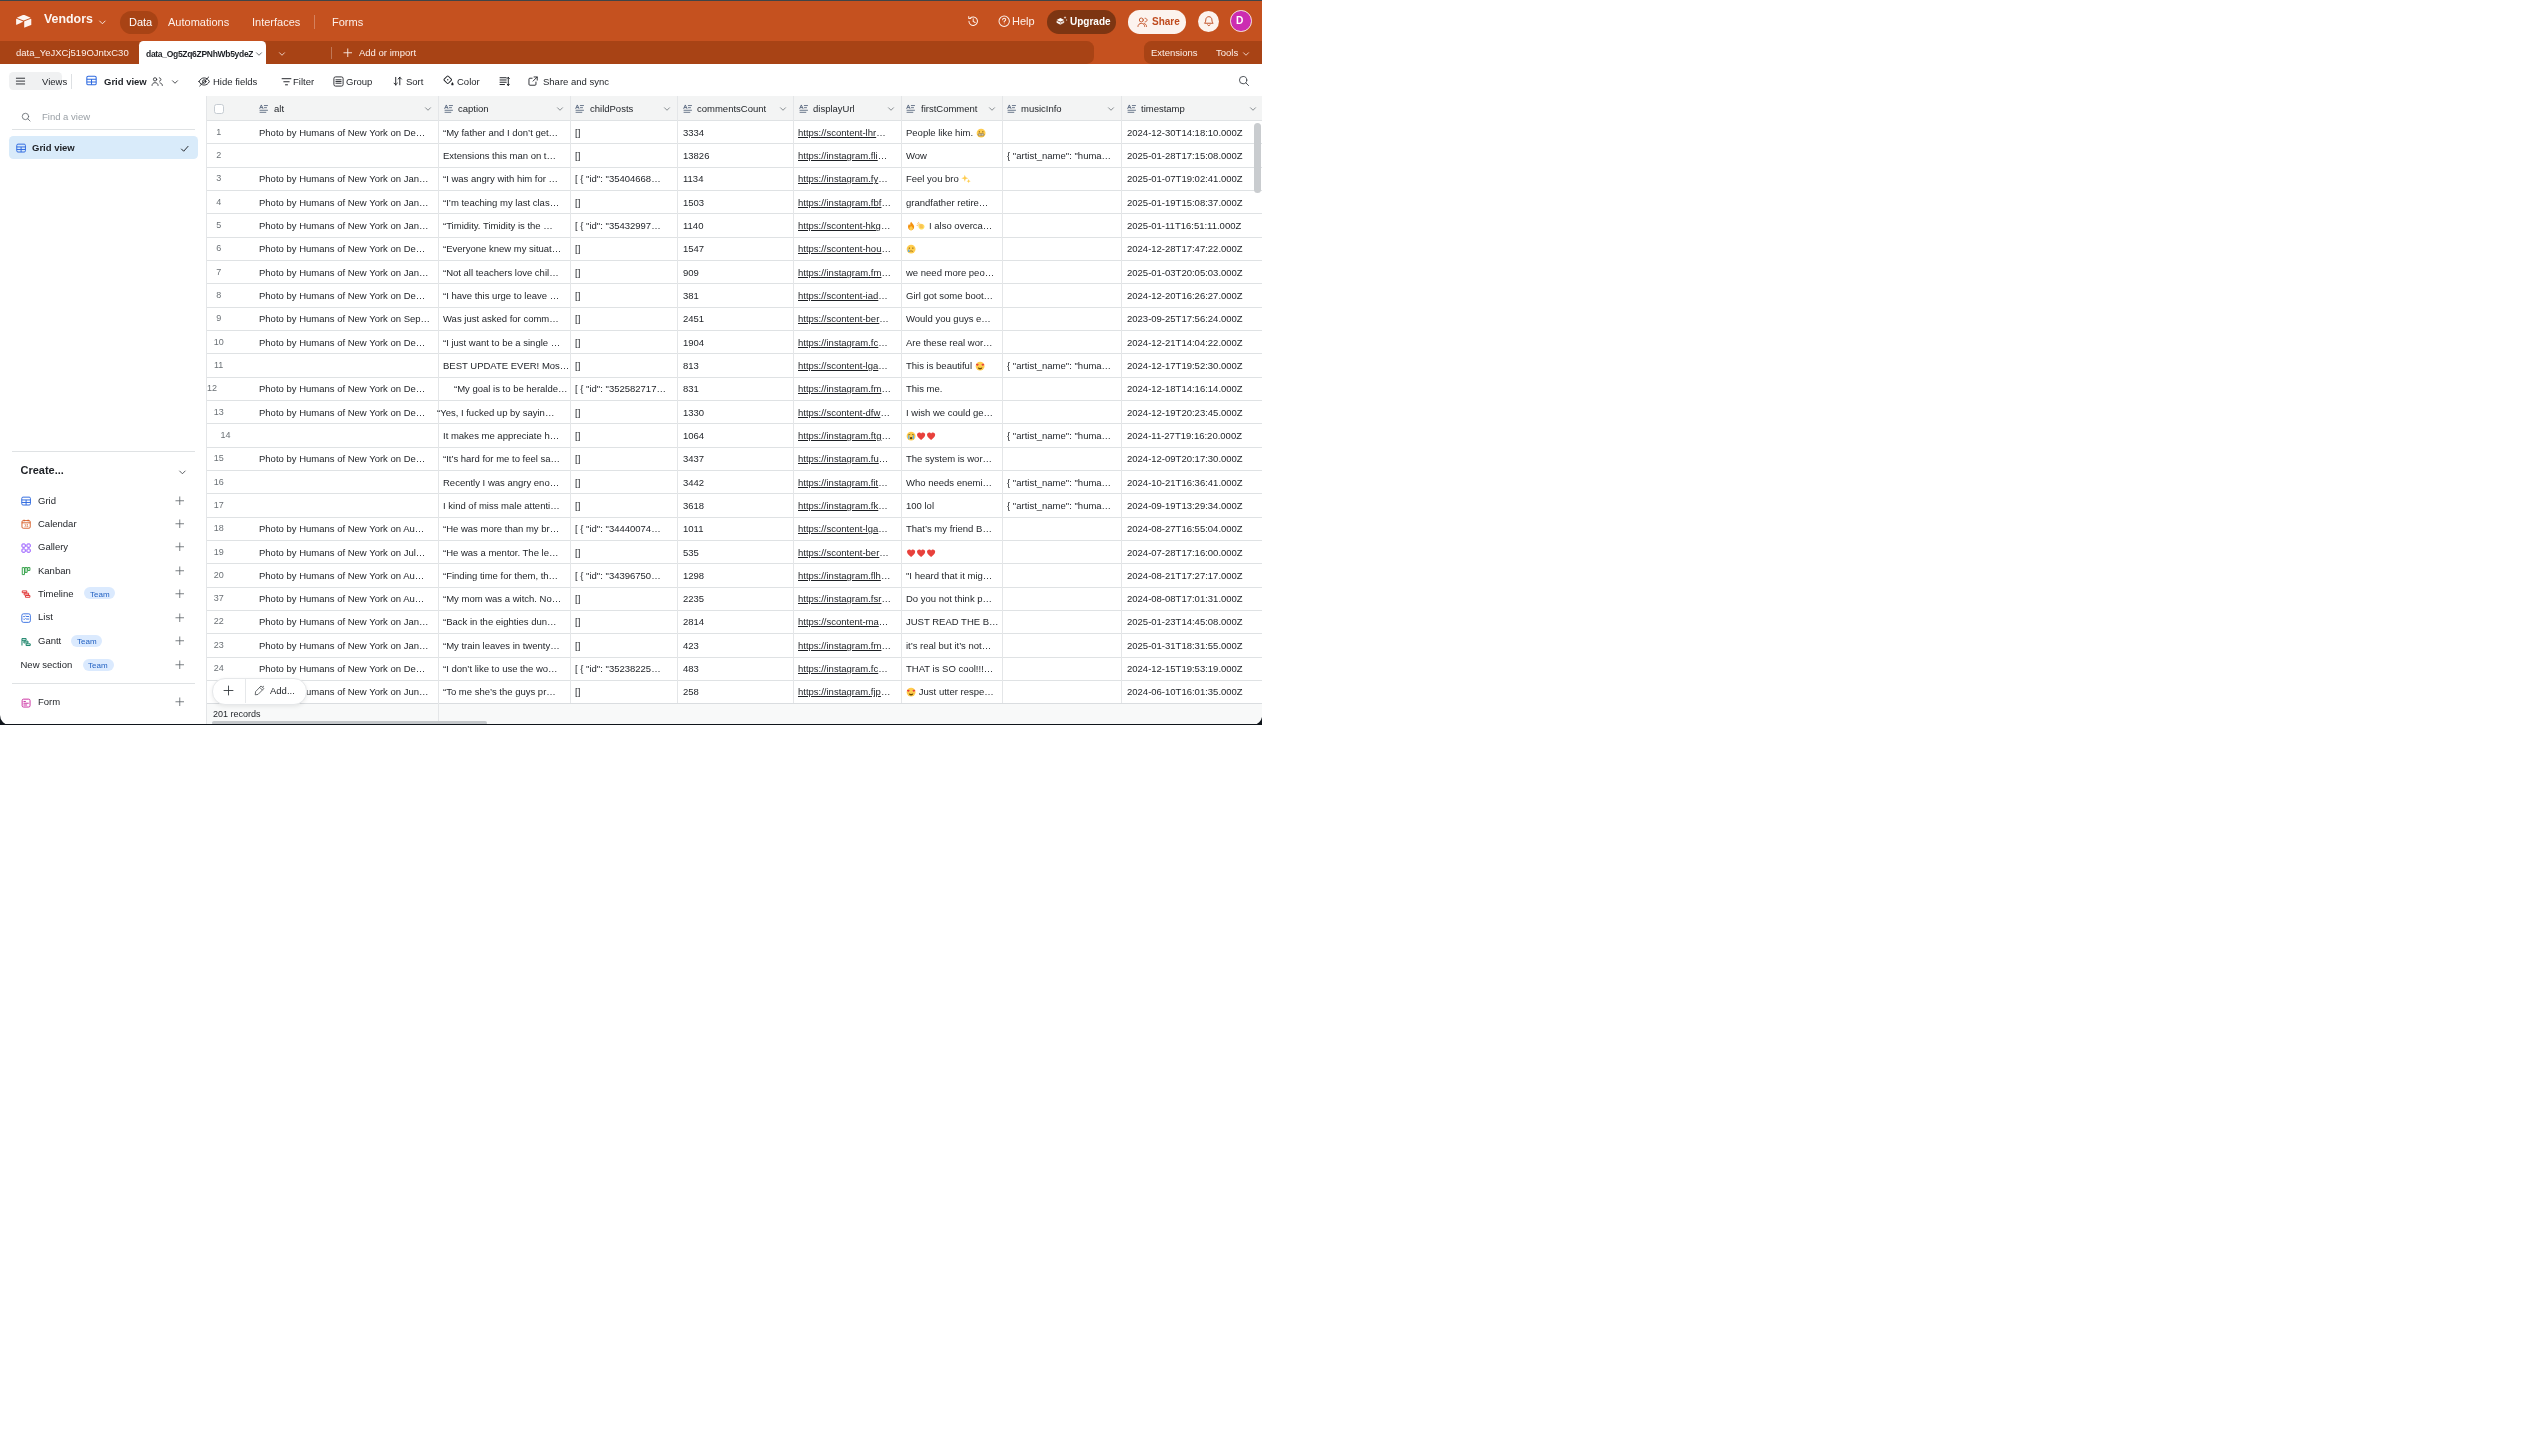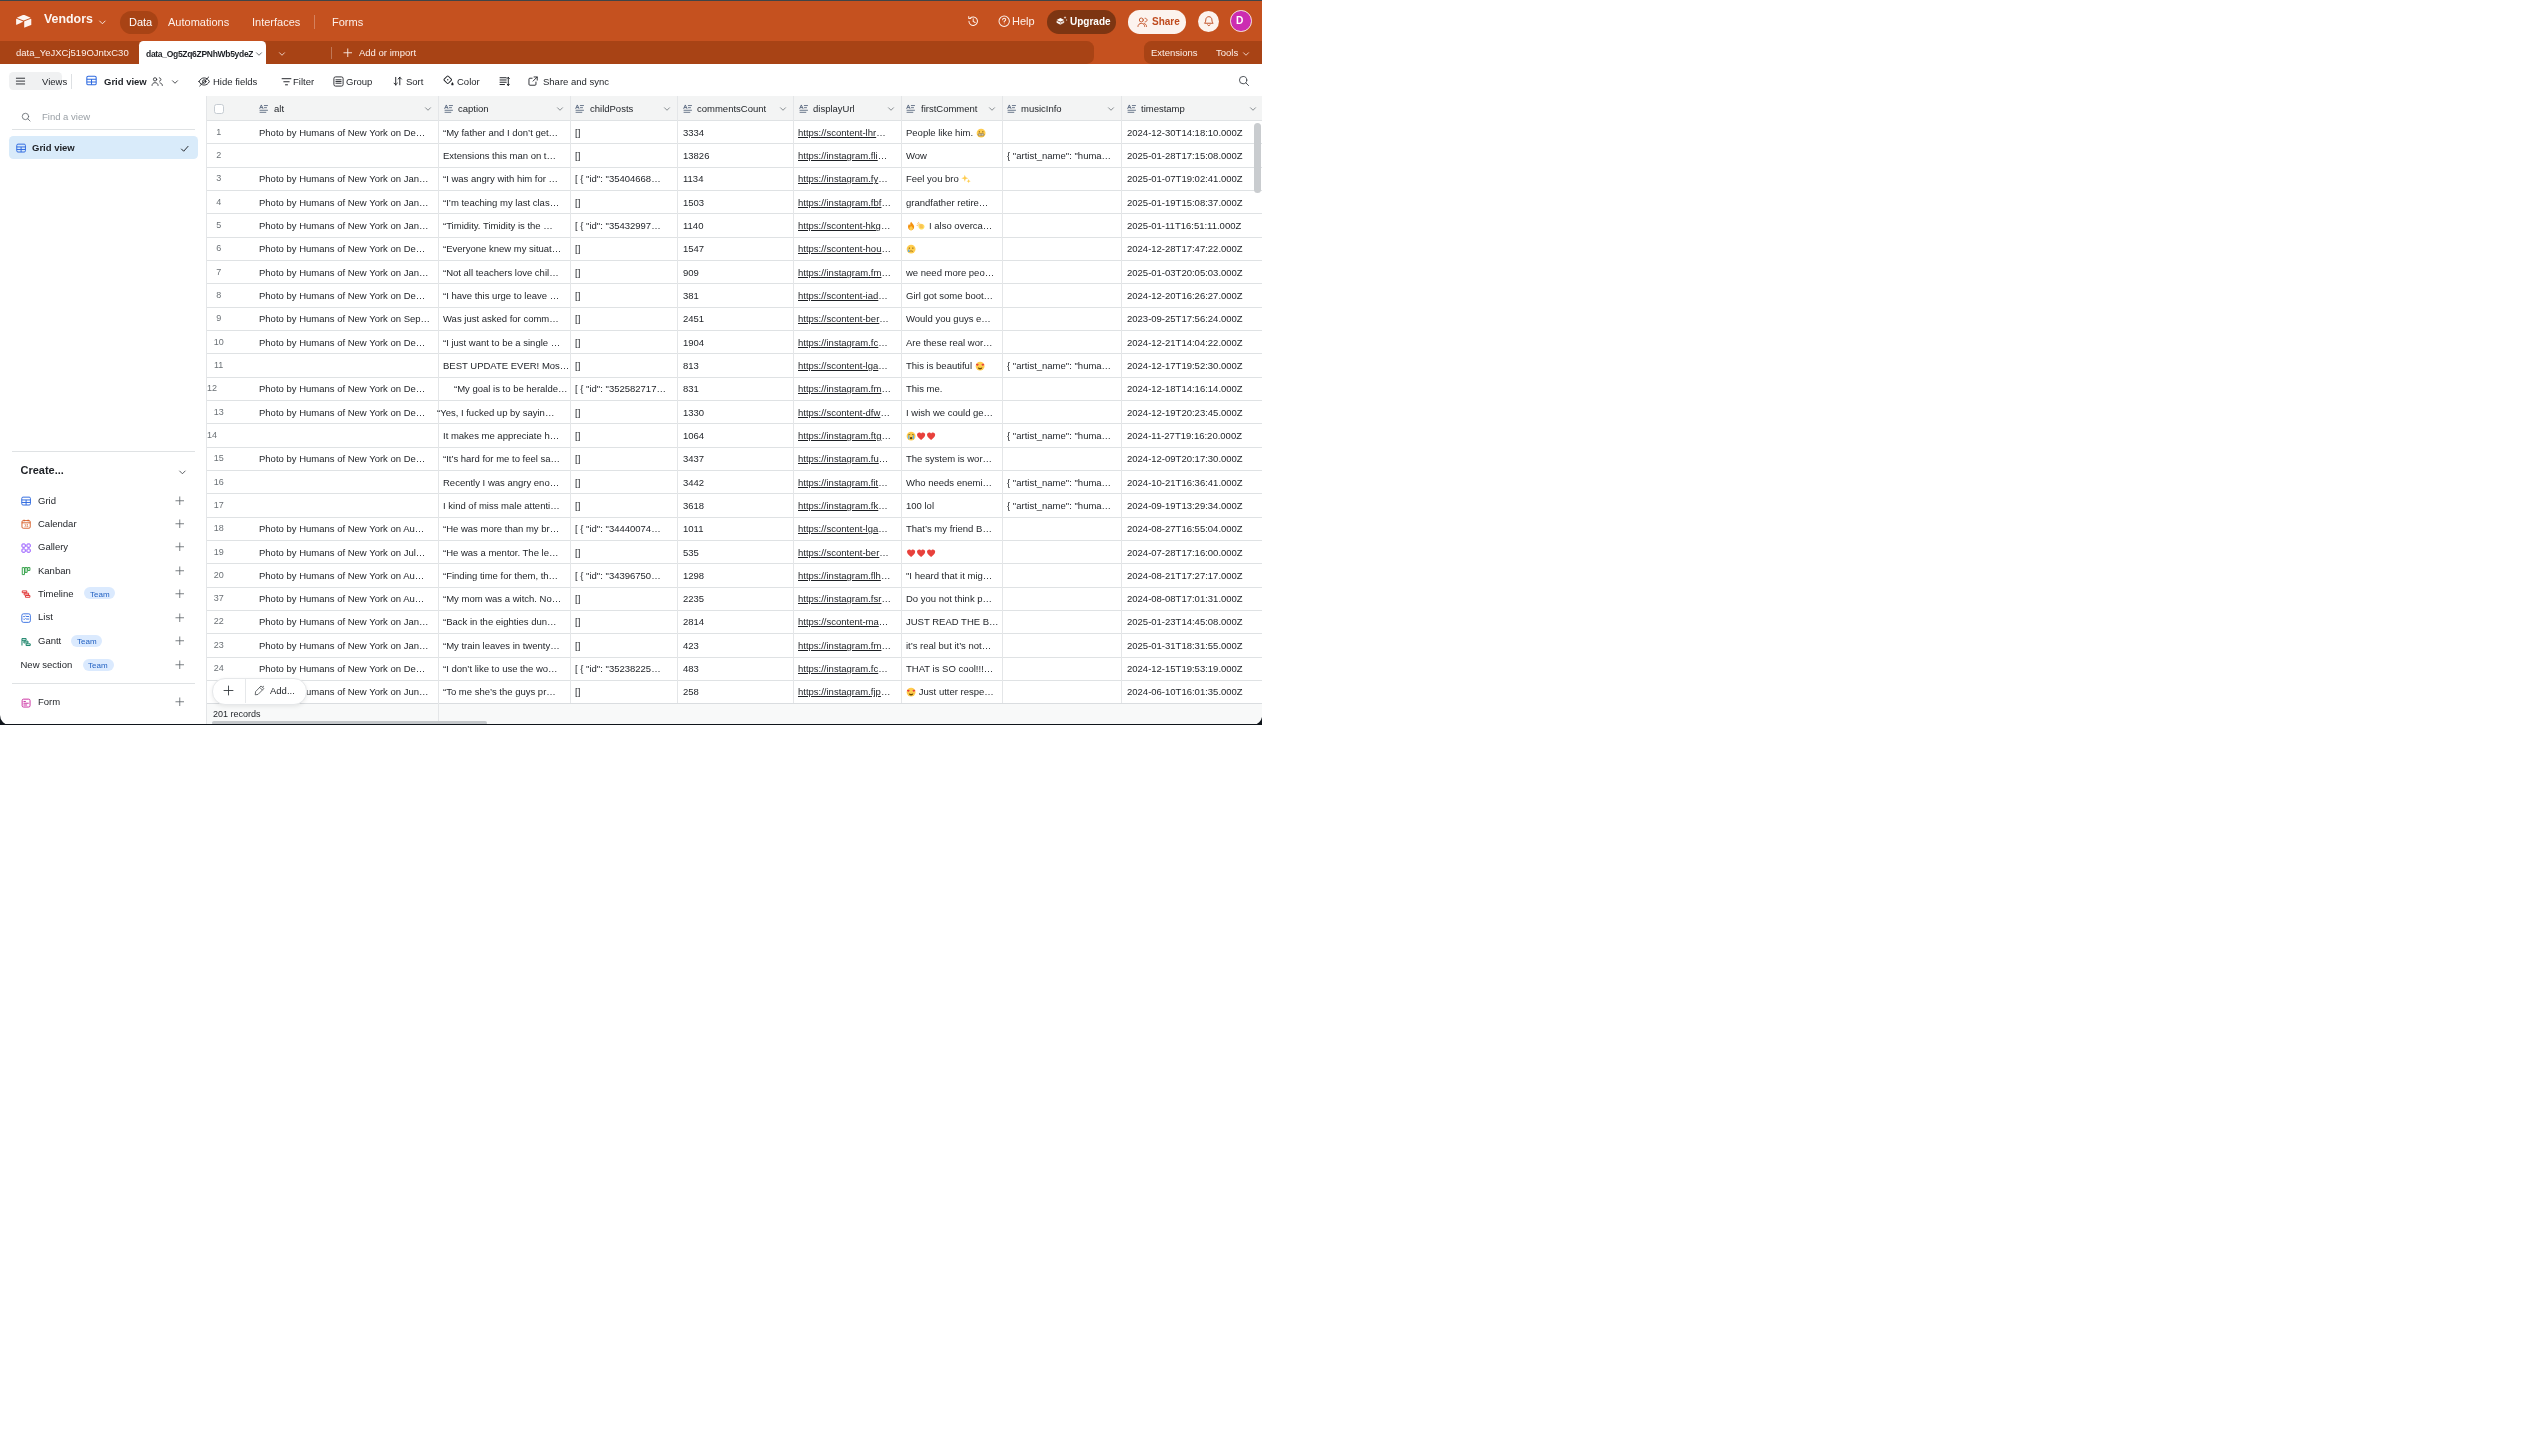--- a/index.html
+++ b/index.html
@@ -503,21 +503,21 @@
 <div class="txt" style="left:906px;top:383px;width:92px">This me.</div>
 <div class="txt" style="left:1127px;top:383px;width:130px">2024-12-18T14:16:14.000Z</div>
 <div class="txt" style="left:207px;top:407px;width:23.4px;text-align:center;color:#6b7176;font-size:9px">13</div>
 <div class="txt" style="left:259px;top:407px;width:175px">Photo by Humans of New York on De…</div>
 <div class="txt" style="left:437px;top:407px;width:123px">“Yes, I fucked up by sayin…</div>
 <div class="txt" style="left:575px;top:407px;width:99px">[]</div>
 <div class="txt" style="left:683px;top:407px;width:107px">1330</div>
 <div class="txt" style="left:798px;top:407px;width:100px"><span class="lk">https://scontent-dfw</span>…</div>
 <div class="txt" style="left:906px;top:407px;width:92px">I wish we could ge…</div>
 <div class="txt" style="left:1127px;top:407px;width:130px">2024-12-19T20:23:45.000Z</div>
-<div class="txt" style="left:207px;top:430px;width:23.4px;text-align:left;color:#6b7176;font-size:9px">14</div>
+<div class="txt" style="left:207px;top:430px;width:23.4px;text-align:right;color:#6b7176;font-size:9px">14</div>
 <div class="txt" style="left:443px;top:430px;width:123px">It makes me appreciate h…</div>
 <div class="txt" style="left:575px;top:430px;width:99px">[]</div>
 <div class="txt" style="left:683px;top:430px;width:107px">1064</div>
 <div class="txt" style="left:798px;top:430px;width:100px"><span class="lk">https://instagram.ftg</span>…</div>
 <div class="txt" style="left:906px;top:430px;width:92px"><svg class="em" width="10.2" height="10.2" viewBox="0 0 16 16">
         <circle cx="8" cy="8" r="7" fill="#FFCC4D"></circle>
         <path d="M3.8 6.2 L6.2 5.4 M12.2 6.2 L9.8 5.4" stroke="#664500" stroke-width="1" stroke-linecap="round"></path>
         <rect x="3.4" y="6.8" width="2" height="6" rx="1" fill="#5DADEC"></rect>
         <rect x="10.6" y="6.8" width="2" height="6" rx="1" fill="#5DADEC"></rect>
         <ellipse cx="8" cy="11.2" rx="2" ry="1.6" fill="#664500"></ellipse>

